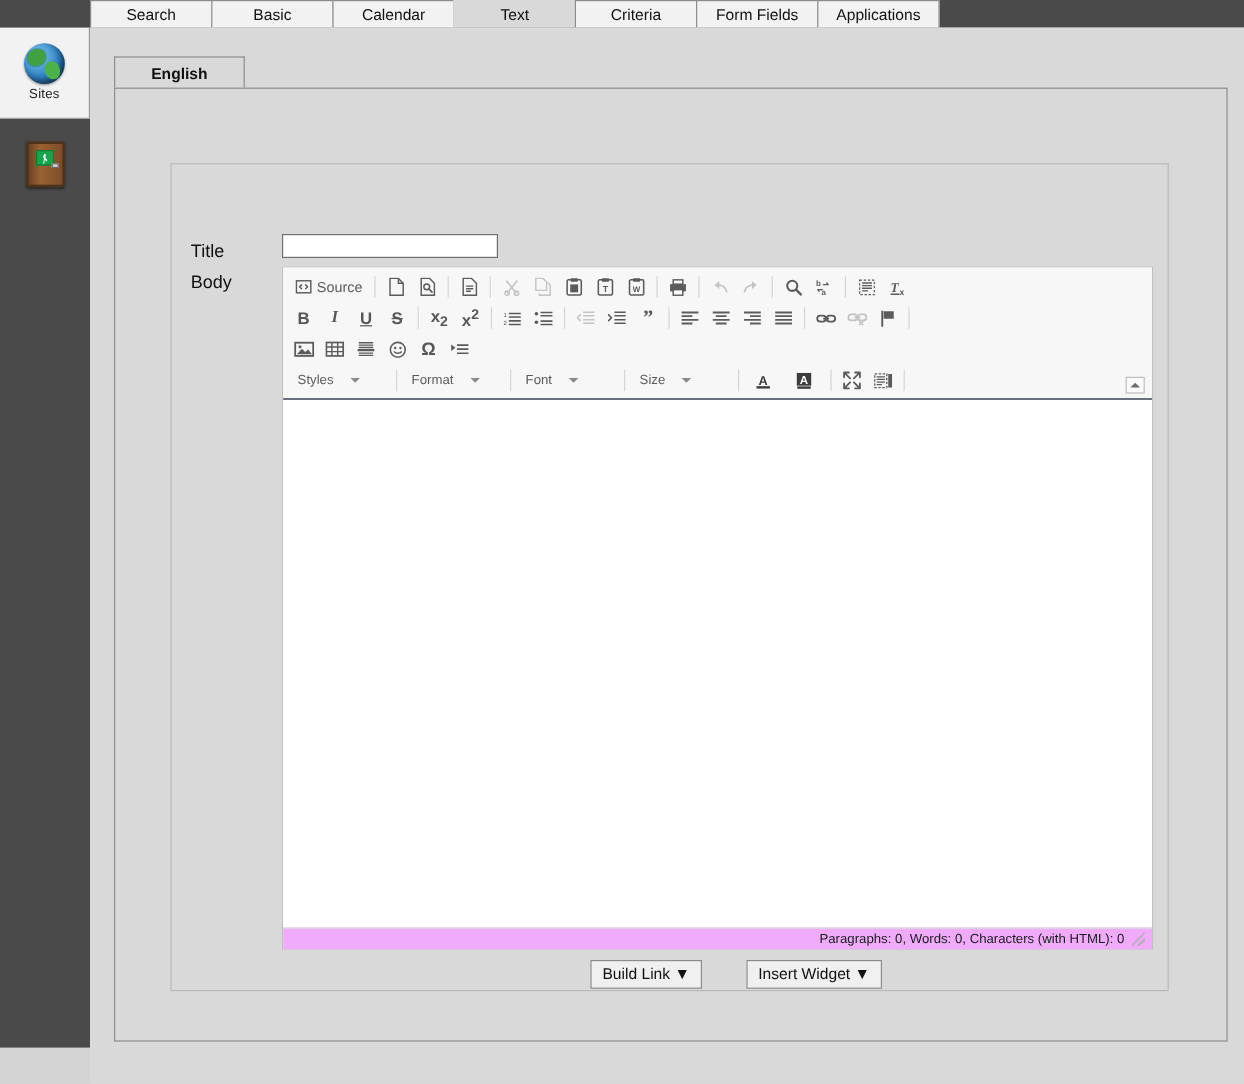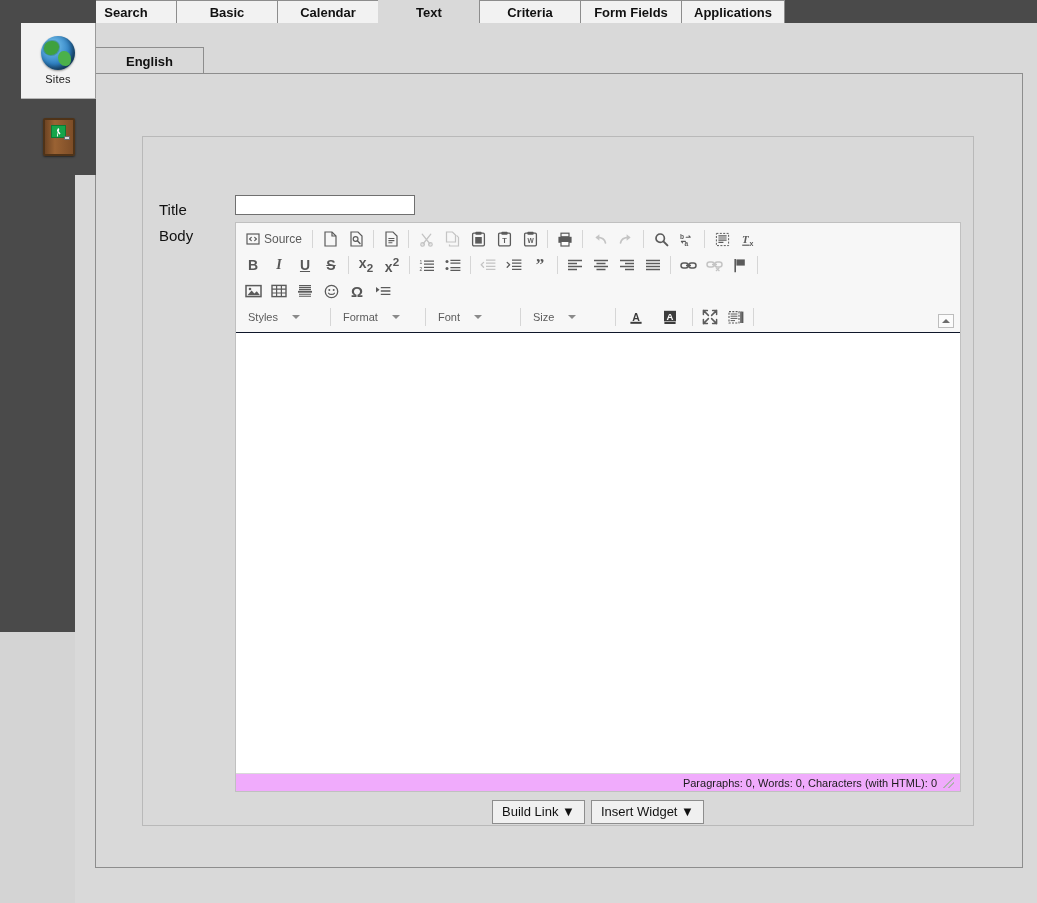--- a/index.html
+++ b/index.html
@@ -8,24 +8,23 @@
     width: 1037px; height: 903px;
     overflow: hidden;
     font-family: "Liberation Sans", sans-serif;
     background: #d4d4d4;
   }
   body { position: relative; }
 
   
   #sidebar {
     position: absolute; left: 0; top: 0;
-    width: 75px; height: 632px;
+    width: 75px; height: 873px;
     background: #4a4a4a;
     z-index: 20;
-    padding-left: 21px;
   }
   .side-item {
     width: 75px; height: 76px;
     background: #d4d4d4;
     border-bottom: 1px solid #b5b5b5;
     border-right: 1px solid #9a9a9a;
     display: flex; flex-direction: column;
     align-items: center; justify-content: center;
     cursor: pointer;
     position: relative;
@@ -106,21 +105,20 @@
   .ttab {
     min-width:102px; height:23px;
     display:flex; align-items:center; justify-content:center;
     font-size:13px; color:#111;
     background:#f2f2f2;
     border:1px solid #8d8d8d;
     border-bottom:none;
     margin-right:-1px;
     cursor:pointer;
     padding:0 12px;
-    font-weight:bold;
   }
   .ttab.active {
     background:#d9d9d9;
     border-color:#d9d9d9;
     color:#111;
   }
 
   
   #page {
     position:absolute; left:75px; top:23px; right:0; bottom:0;
@@ -265,20 +263,21 @@
     position:absolute; left:92px; top:663px;
     width:726px; display:flex; justify-content:center; gap:6px;
   }
   .gbtn {
     background:#f0f0f0;
     border:1px solid #8d8d8d;
     font-family:"Liberation Sans", sans-serif;
     font-size:13px; color:#111;
     padding:4px 9px; cursor:pointer;
     line-height:1.1;
+    margin-left:31px;
   }
   .gbtn.disabled { color:#a6a6a6; border-color:#b4b4b4; cursor:default; }
 
   
   #actionbar {
     position:absolute; left:20px; top:855px;
     display:flex; gap:5px; align-items:center;
   }
   #actionbar .gbtn { padding:5px 10px; }
 </style>

